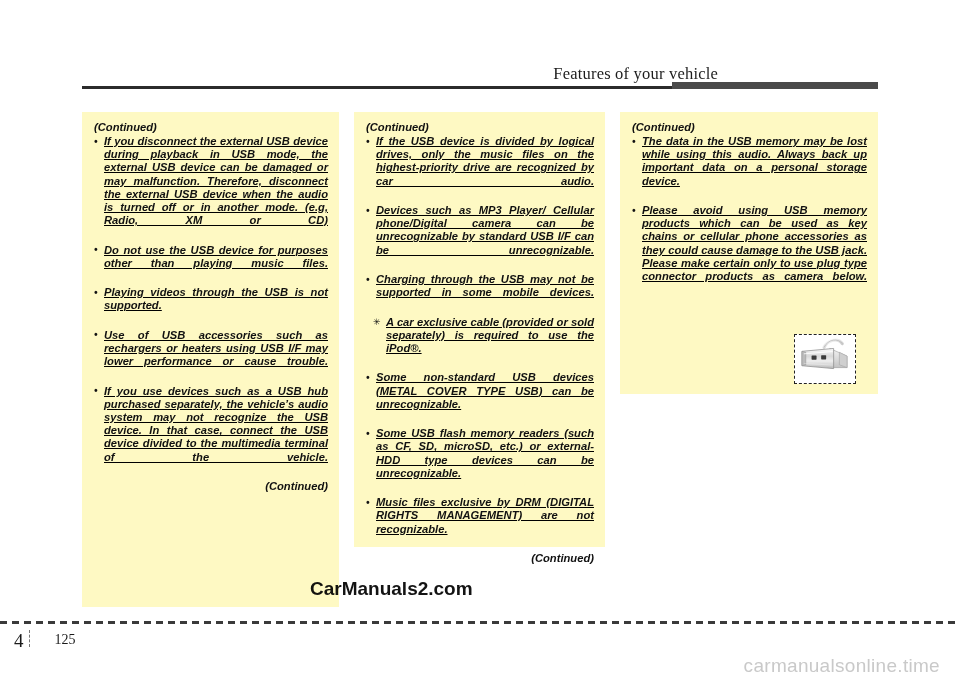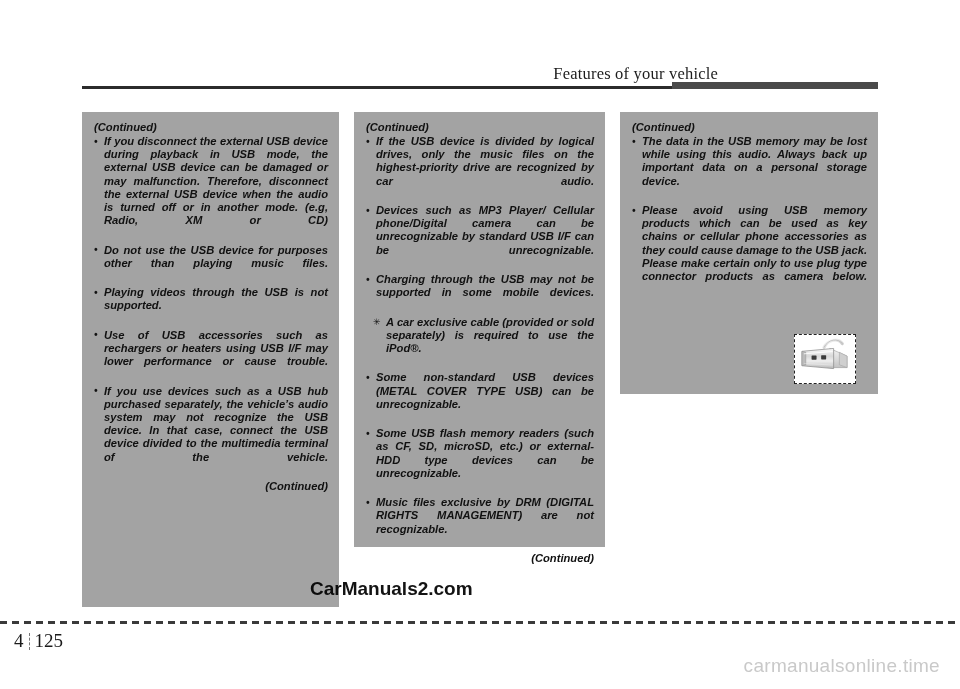--- a/index.html
+++ b/index.html
@@ -32,21 +32,21 @@
     background:#4a4a4a;
   }
 
   
   .columns{
     position:absolute;left:82px;top:112px;
     width:796px;
   }
   .col{
     position:absolute;top:0;
-    background:#a3a3a3;
+    background:#fef9c3;
     box-sizing:border-box;
     padding:9px 11px 8px 11px;
   }
   .col-1{left:0px;width:257px;height:495px;}
   .col-2{left:272px;width:251px;height:435px;}
   .col-3{left:538px;width:258px;height:282px;}
 
   .cont-label{
     font-size:11.2px;
     font-style:italic;
@@ -60,21 +60,21 @@
     font-style:italic;
     font-weight:bold;
     color:#111;
     text-align:right;
     margin-top:3px;
     font-family:"Liberation Sans", sans-serif;
   }
 
   ul.bullets{
     list-style:none;
-    margin:0;padding:0;
+    margin:0;padding:0;text-decoration:underline;
   }
   ul.bullets > li{
     position:relative;
     padding-left:11px;
     margin:0 0 3px 0;
     font-size:11.2px;
     line-height:13.2px;
     font-style:italic;
     font-weight:bold;
     color:#111;
@@ -135,21 +135,22 @@
   }
   .page-num .pn-sep{
     display:inline-block;
     width:0;
     height:17px;
     border-left:1px dashed #777;
     margin:0 5px;
     vertical-align:-3px;
   }
   .page-num .pn-page{
-    font-size:19px;
+    font-size:14px;
+    margin-left:20px;
   }
 
   .watermark-mid{
     position:absolute;left:310px;top:578px;
     font-family:"Liberation Sans", sans-serif;
     font-size:19px;
     font-weight:bold;
     color:#000000;
     opacity:.92;
     white-space:nowrap;

